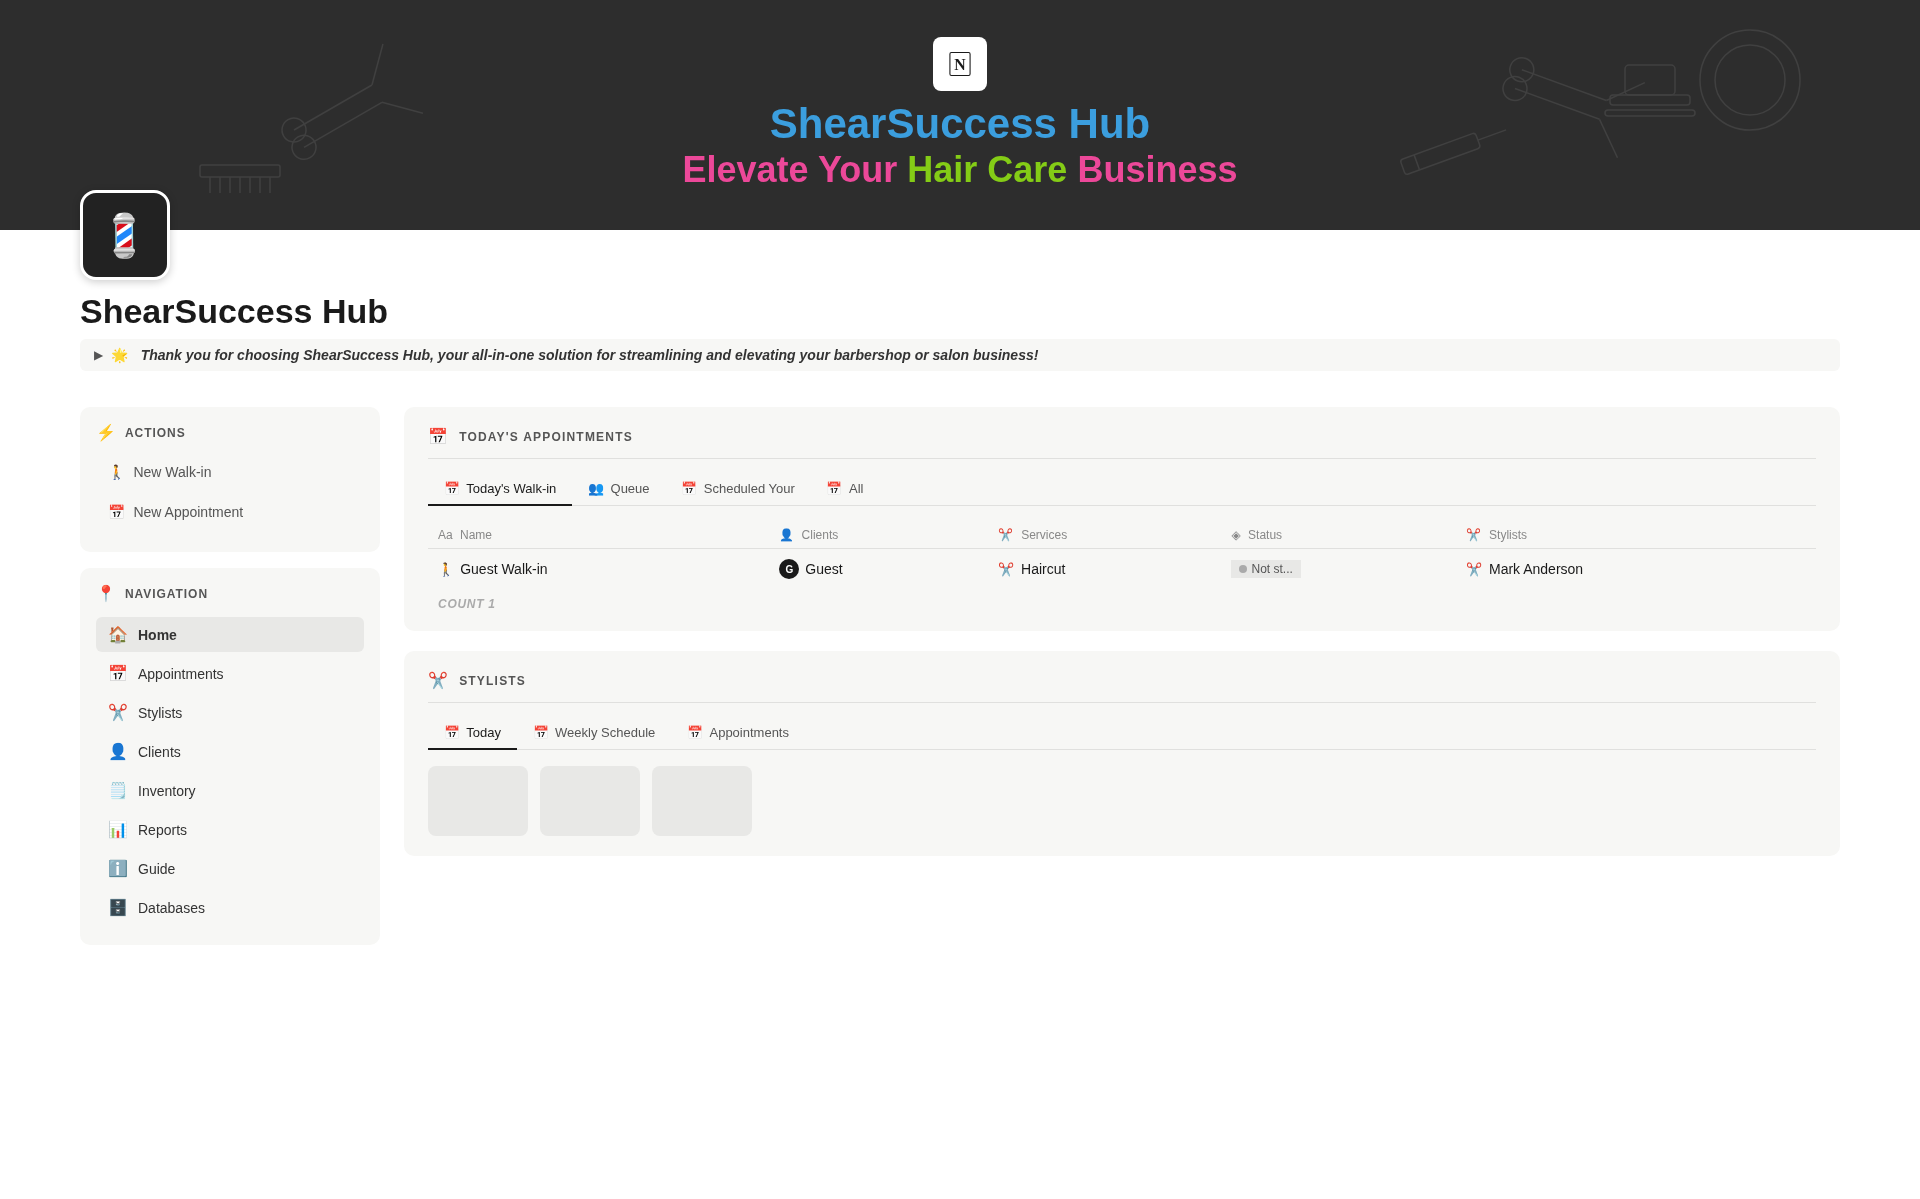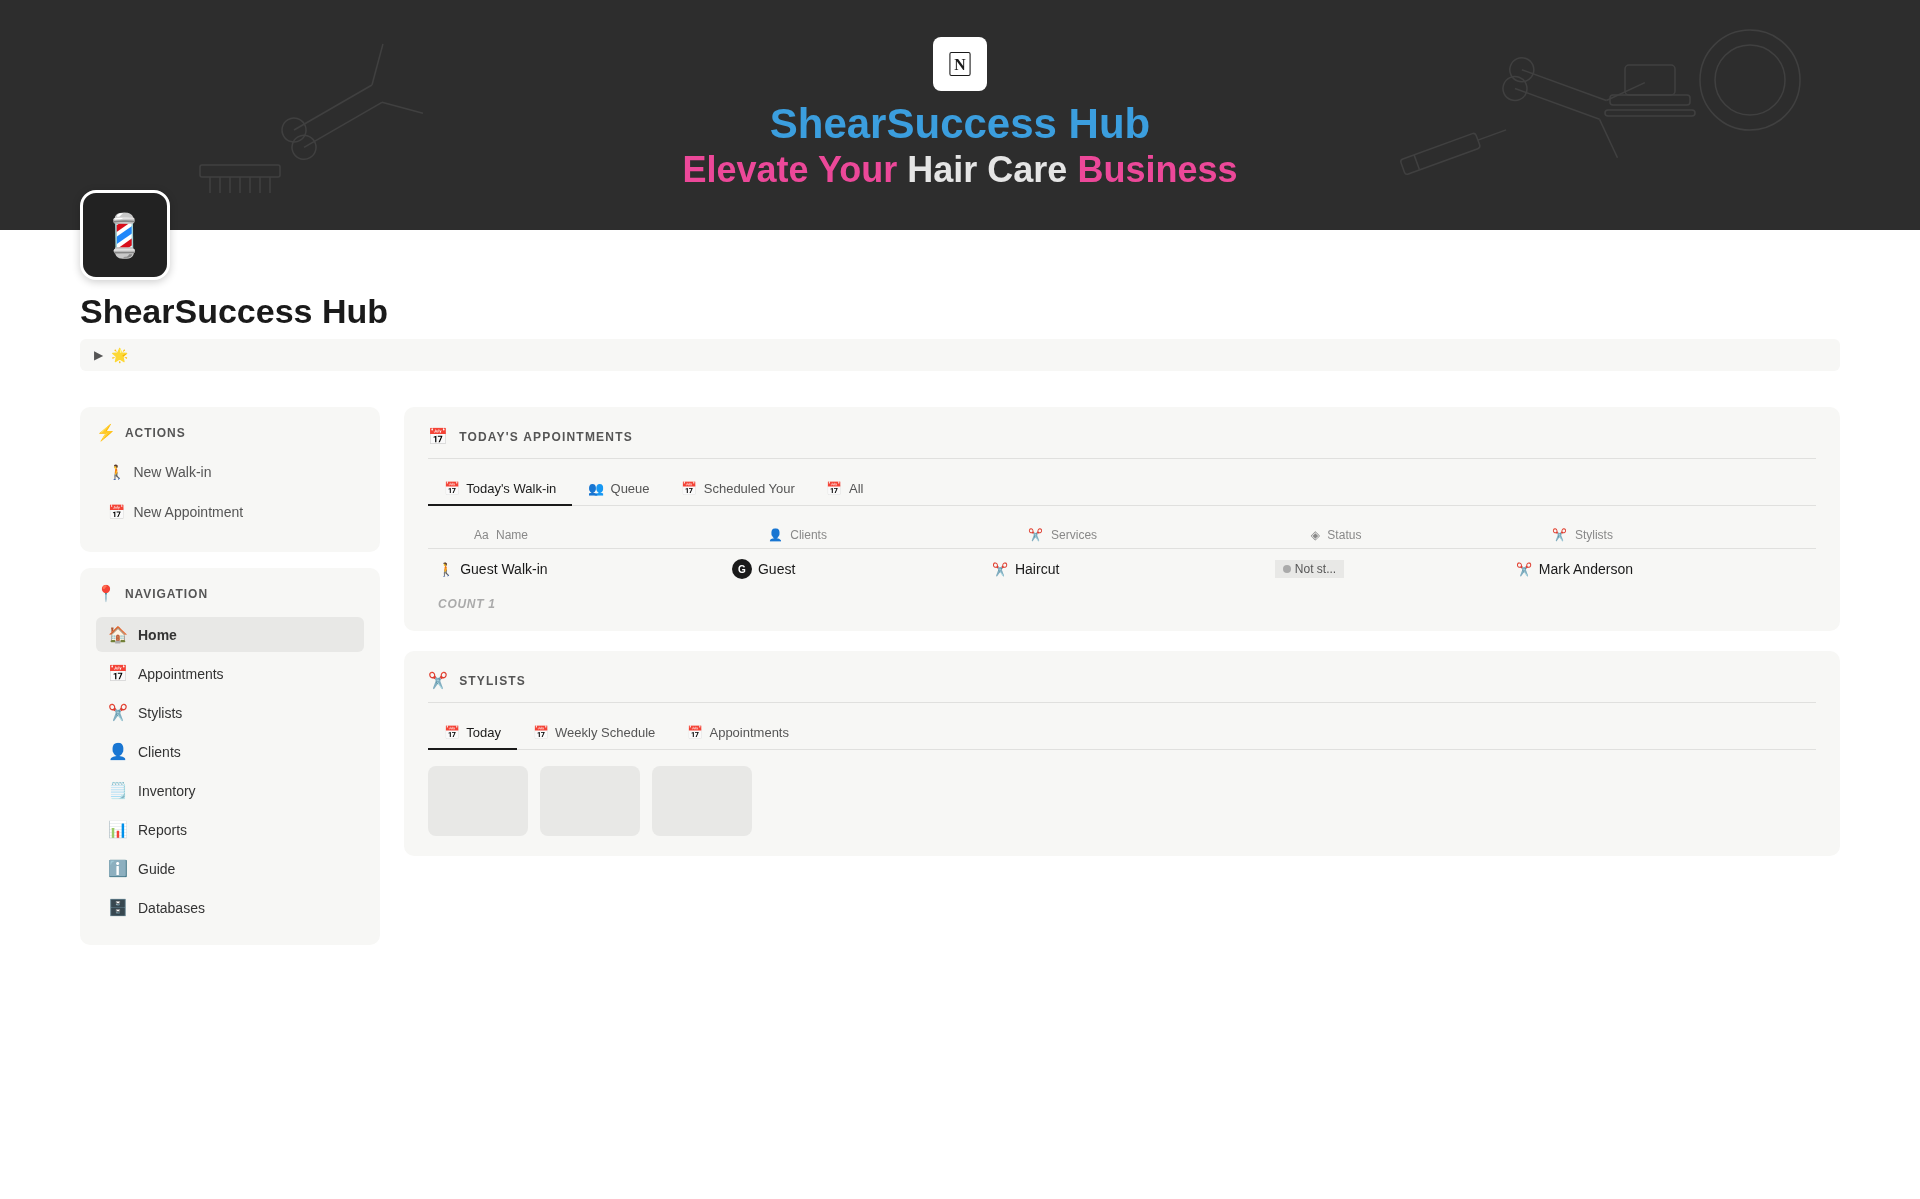--- a/index.html
+++ b/index.html
@@ -225,21 +225,21 @@
       border-bottom: 1px solid #e0e0de;
     }
     .data-table td {
       padding: 10px 10px;
       font-size: 14px;
       border-bottom: 1px solid #f0f0ee;
       vertical-align: middle;
     }
     .data-table tr:last-of-type td { border-bottom: none; }
 
-    .th-icon { margin-right: 4px; margin-left: 36px; }
+    .th-icon { margin-right: 4px; }
     .cell-with-icon { display: flex; align-items: center; gap: 6px; }
     .cell-icon { font-size: 13px; }
     .guest-avatar {
       width: 20px; height: 20px;
       background: #1a1a1a;
       border-radius: 50%;
       display: flex; align-items: center; justify-content: center;
       color: #fff;
       font-size: 10px;
       font-weight: 700;
@@ -371,35 +371,36 @@
         <rect width="100" height="100" rx="10" fill="#fff"></rect>
         <path d="M20 22c0-4 2-6 6-6h48c4 0 6 2 6 6v56c0 4-2 6-6 6H26c-4 0-6-2-6-6V22z" fill="#fff"></path>
         <path d="M26 18h48c2.2 0 4 1.8 4 4v56c0 2.2-1.8 4-4 4H26c-2.2 0-4-1.8-4-4V22c0-2.2 1.8-4 4-4z" stroke="#1a1a1a" stroke-width="3" fill="none"></path>
         <text x="50" y="68" font-size="44" text-anchor="middle" font-weight="900" fill="#1a1a1a" font-family="serif">N</text>
       </svg>
     </div>
     <div class="banner-main-title">
       <span>Shear</span><span style="color:#3b9ede">Success</span><span> Hub</span>
     </div>
     <div class="banner-sub-title">
-      <span>Elevate Your </span><span style="color:#e5e5e5">Hair Care</span><span> Business</span>
+      <span>Elevate Your </span><span style="color:#84cc16">Hair Care</span><span> Business</span>
     </div>
   </div>
 </div>
 
 <div class="page-body">
 
   <div class="page-header">
     <div class="page-avatar">
       <span class="barber-pole">💈</span>
     </div>
     <h1 class="page-title">ShearSuccess Hub</h1>
     <div class="page-callout">
       <span class="toggle-arrow">▶</span>
       <span class="star">🌟</span>
+      <span class="callout-text">Thank you for choosing ShearSuccess Hub, your all-in-one solution for streamlining and elevating your barbershop or salon business!</span>
     </div>
   </div>
 
   <div class="main-content">
 
     <div class="left-sidebar">
 
       <div class="sidebar-section">
         <div class="sidebar-section-header">
           <span class="icon">⚡</span>

